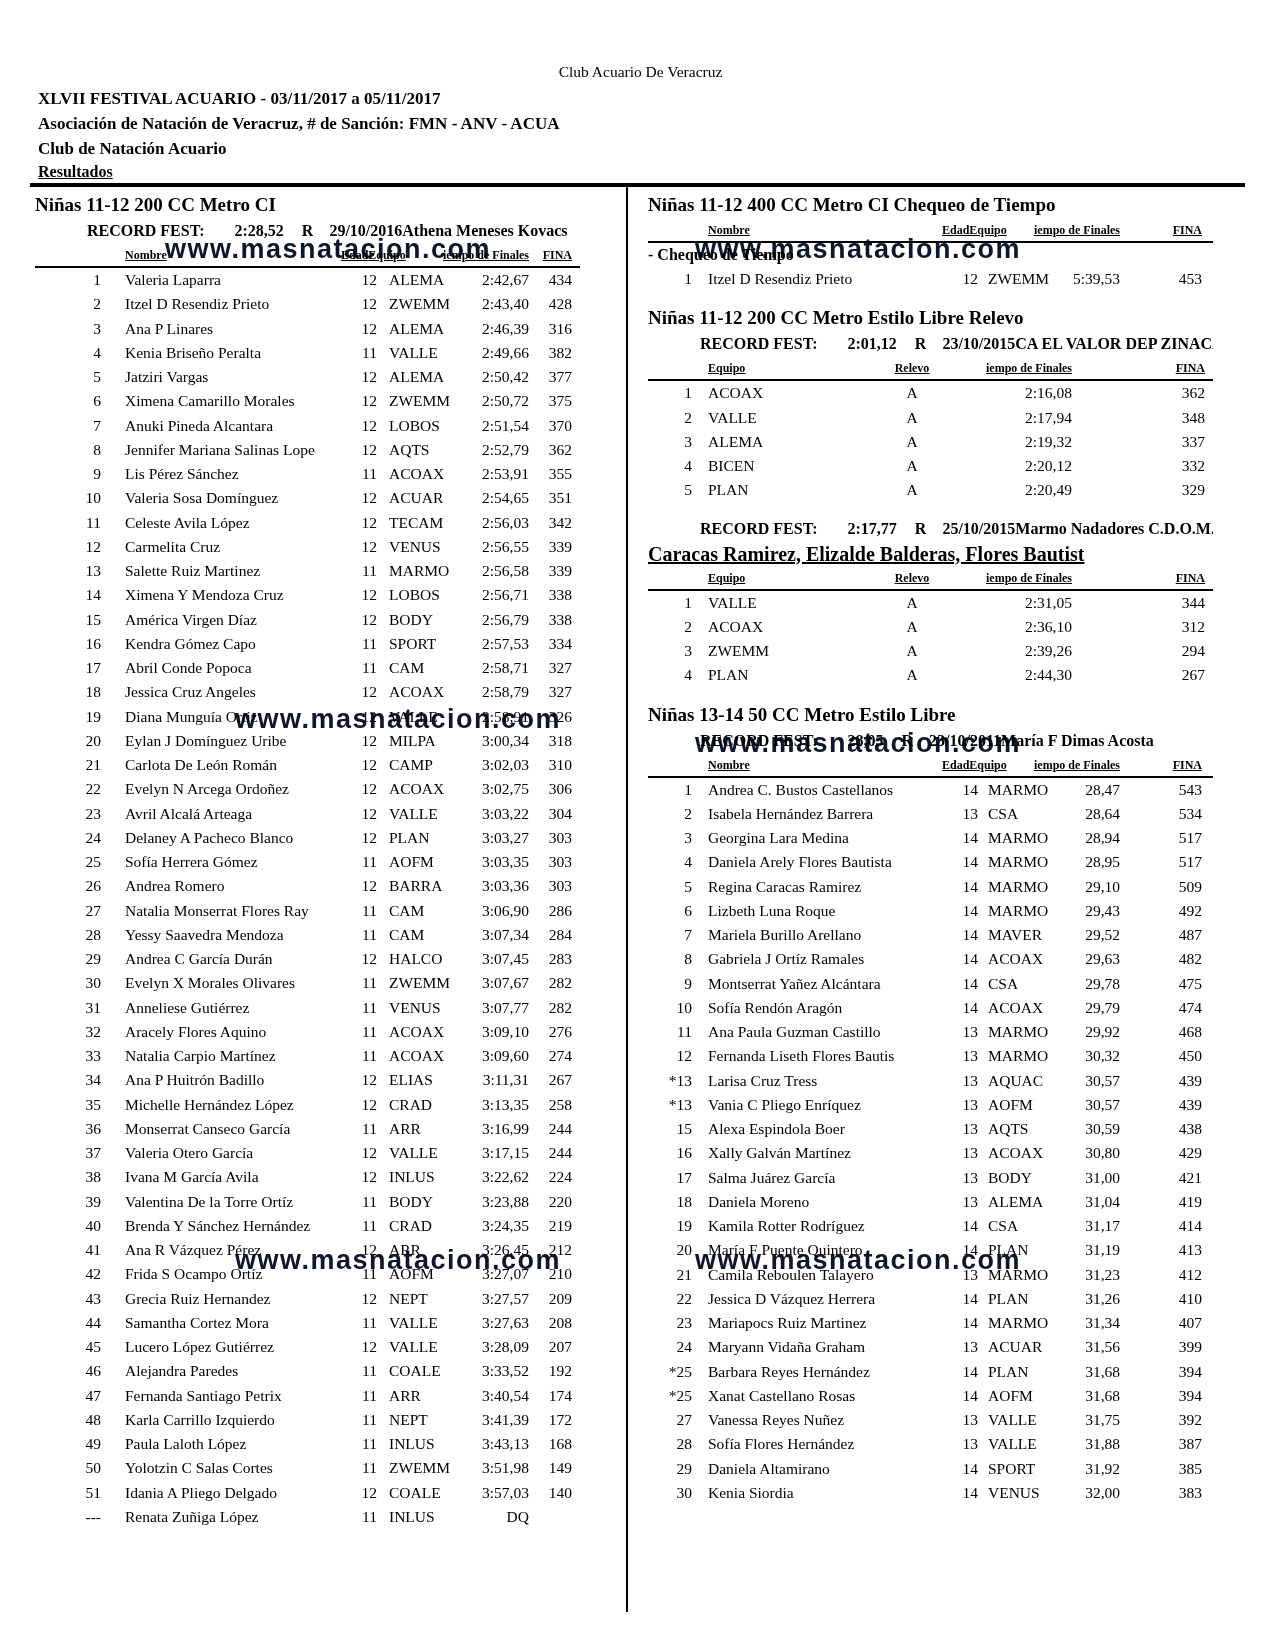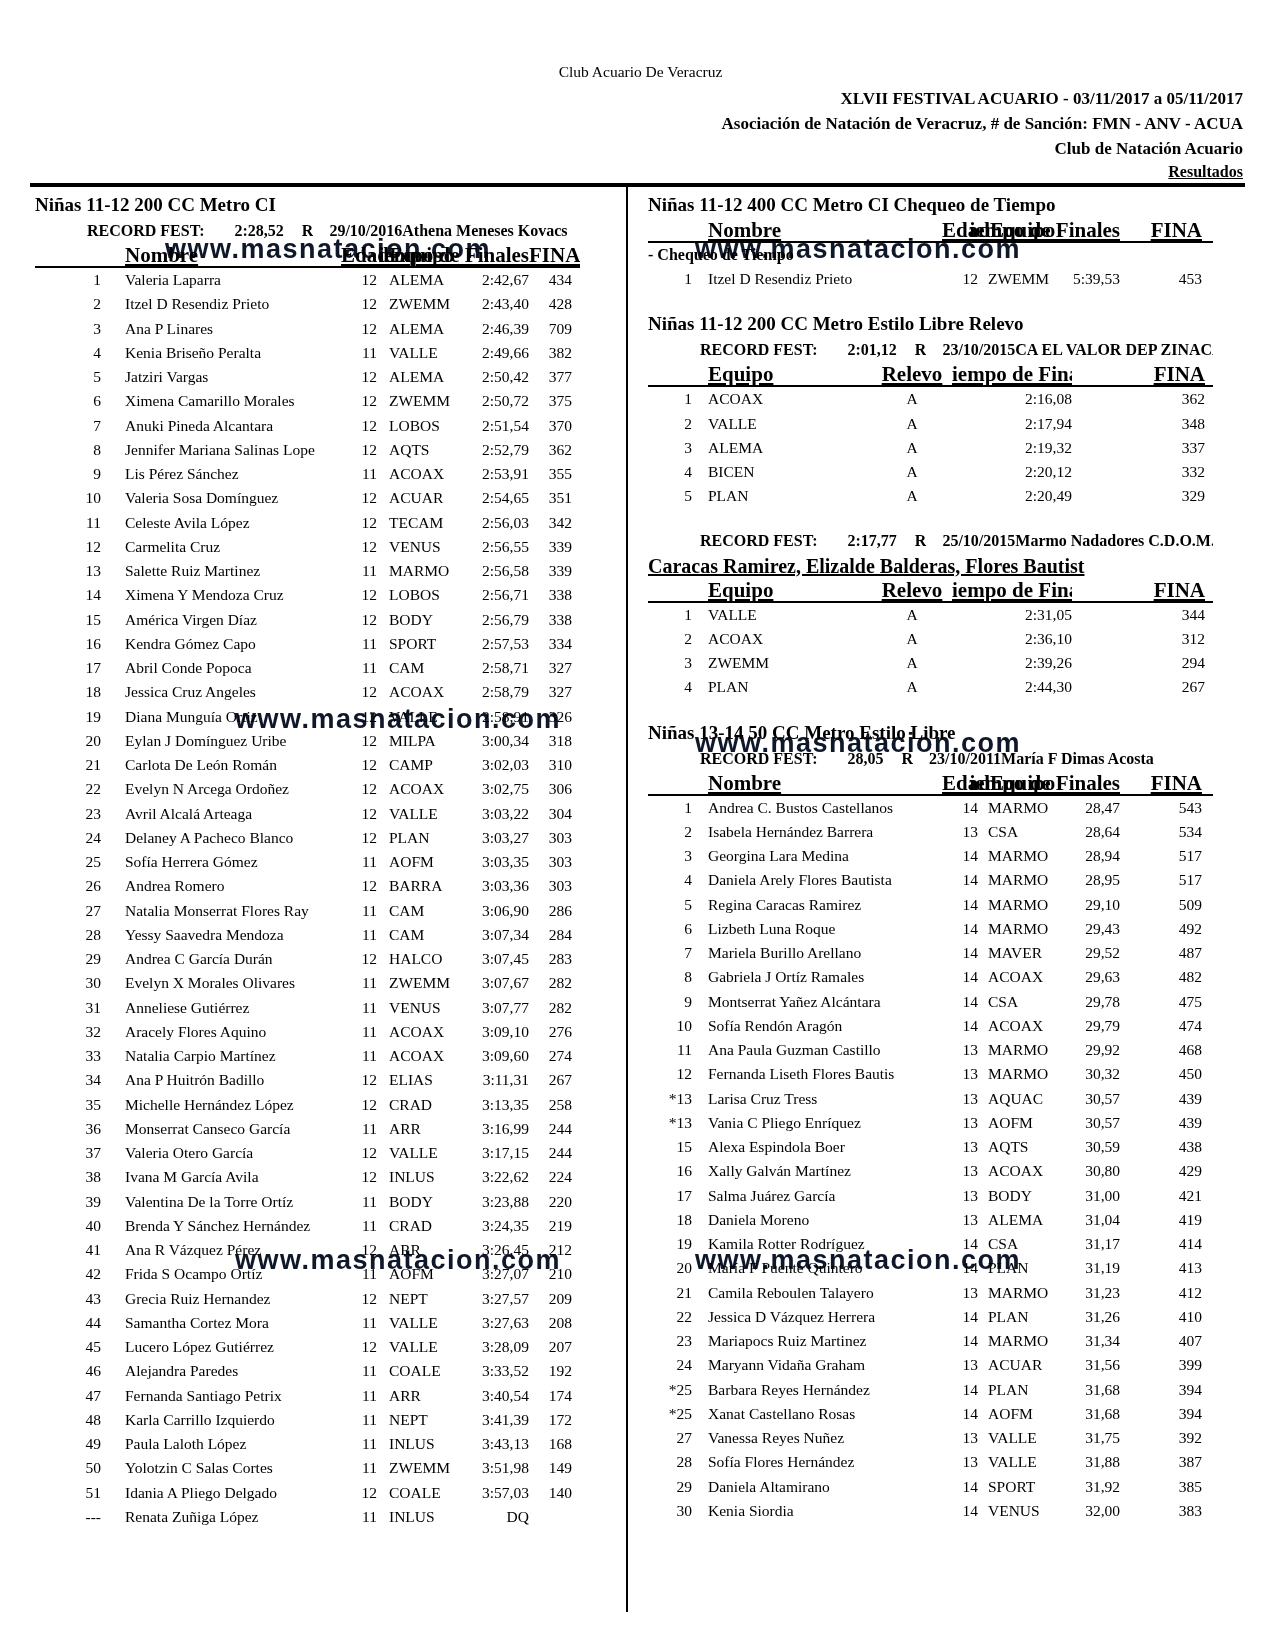--- a/index.html
+++ b/index.html
@@ -10,43 +10,43 @@
     height: 1650px;
     margin: 0 auto;
     background: #ffffff;
     font-family: "Liberation Serif", serif;
     color: #000;
     overflow: hidden;
   }
   
   .top { position: absolute; left: 38px; right: 32px; top: 62px; }
   .line1 { display: flex; justify-content: center; font-size: 15.5px; height: 24px; line-height: 20px; }
-  .cline { text-align: right; font-weight: bold; font-size: 17px; height: 25px; line-height: 25px; }
+  .cline { text-align: left; font-weight: bold; font-size: 17px; height: 25px; line-height: 25px; }
   .results-label { font-size: 16px; height: 22px; line-height: 22px; text-decoration: underline; }
   .main-rule { position: absolute; left: 30px; width: 1215px; top: 183px; height: 4px; background: #000; }
   .divider { position: absolute; left: 626px; top: 187px; width: 2px; height: 1425px; background: #000; }
   
   .wm {
     position: absolute; z-index: 0;
     font-family: "Liberation Sans", sans-serif;
     font-size: 27px; font-weight: bold; letter-spacing: 1.5px;
     color: #0f172a; white-space: nowrap;
   }
   
   .col { position: absolute; top: 192px; z-index: 1; }
   .col-left  { left: 35px;  width: 545px; }
   .col-right { left: 648px; width: 565px; }
-  .event { margin-bottom: 20px; }
+  .event { margin-bottom: 14px; }
   .ev-title { font-size: 19px; font-weight: bold; height: 27px; line-height: 26px; white-space: nowrap; overflow: hidden; }
   .rec { font-size: 16px; font-weight: bold; height: 25px; line-height: 24px; padding-left: 52px; white-space: nowrap; overflow: hidden; }
   .rec .rec-label { margin-right: 30px; }
   .rec .rec-time { margin-right: 18px; }
   .rec .rec-flag { margin-right: 16px; }
   .rec-cont { font-size: 20px; font-weight: bold; height: 25px; line-height: 24px; white-space: nowrap; overflow: hidden; text-decoration: underline; }
-  .thead { display: flex; align-items: baseline; height: 24px; line-height: 22px; font-size: 21px; font-weight: bold; border-bottom: 2.5px solid #000; }
+  .thead { display: flex; align-items: baseline; height: 24px; line-height: 22px; font-size: 12px; font-weight: bold; border-bottom: 2.5px solid #000; }
   .thead .lbl { text-decoration: underline; }
   .note { font-size: 16px; font-weight: bold; height: 24px; line-height: 24px; }
   .trow { display: flex; align-items: baseline; height: 24.25px; line-height: 24.25px; font-size: 15.5px; }
   .cell { display: block; white-space: nowrap; overflow: hidden; }
   .rtlcell { direction: rtl; overflow: visible; }
   
   .col-left .cp  { width: 66px;  text-align: right; }
   .col-left .cn  { width: 240px; padding-left: 24px; }
   .col-left .ca  { width: 36px;  text-align: right; }
   .col-left .ctm { width: 88px;  padding-left: 12px; }
@@ -111,21 +111,21 @@
           <span class="cell ctm">ZWEMM</span>
           <span class="cell ct">2:43,40</span>
           <span class="cell cf">428</span>
         </div>
         <div class="trow">
           <span class="cell cp">3</span>
           <span class="cell cn">Ana P Linares</span>
           <span class="cell ca">12</span>
           <span class="cell ctm">ALEMA</span>
           <span class="cell ct">2:46,39</span>
-          <span class="cell cf">709</span>
+          <span class="cell cf">316</span>
         </div>
         <div class="trow">
           <span class="cell cp">4</span>
           <span class="cell cn">Kenia Briseño Peralta</span>
           <span class="cell ca">11</span>
           <span class="cell ctm">VALLE</span>
           <span class="cell ct">2:49,66</span>
           <span class="cell cf">382</span>
         </div>
         <div class="trow">

